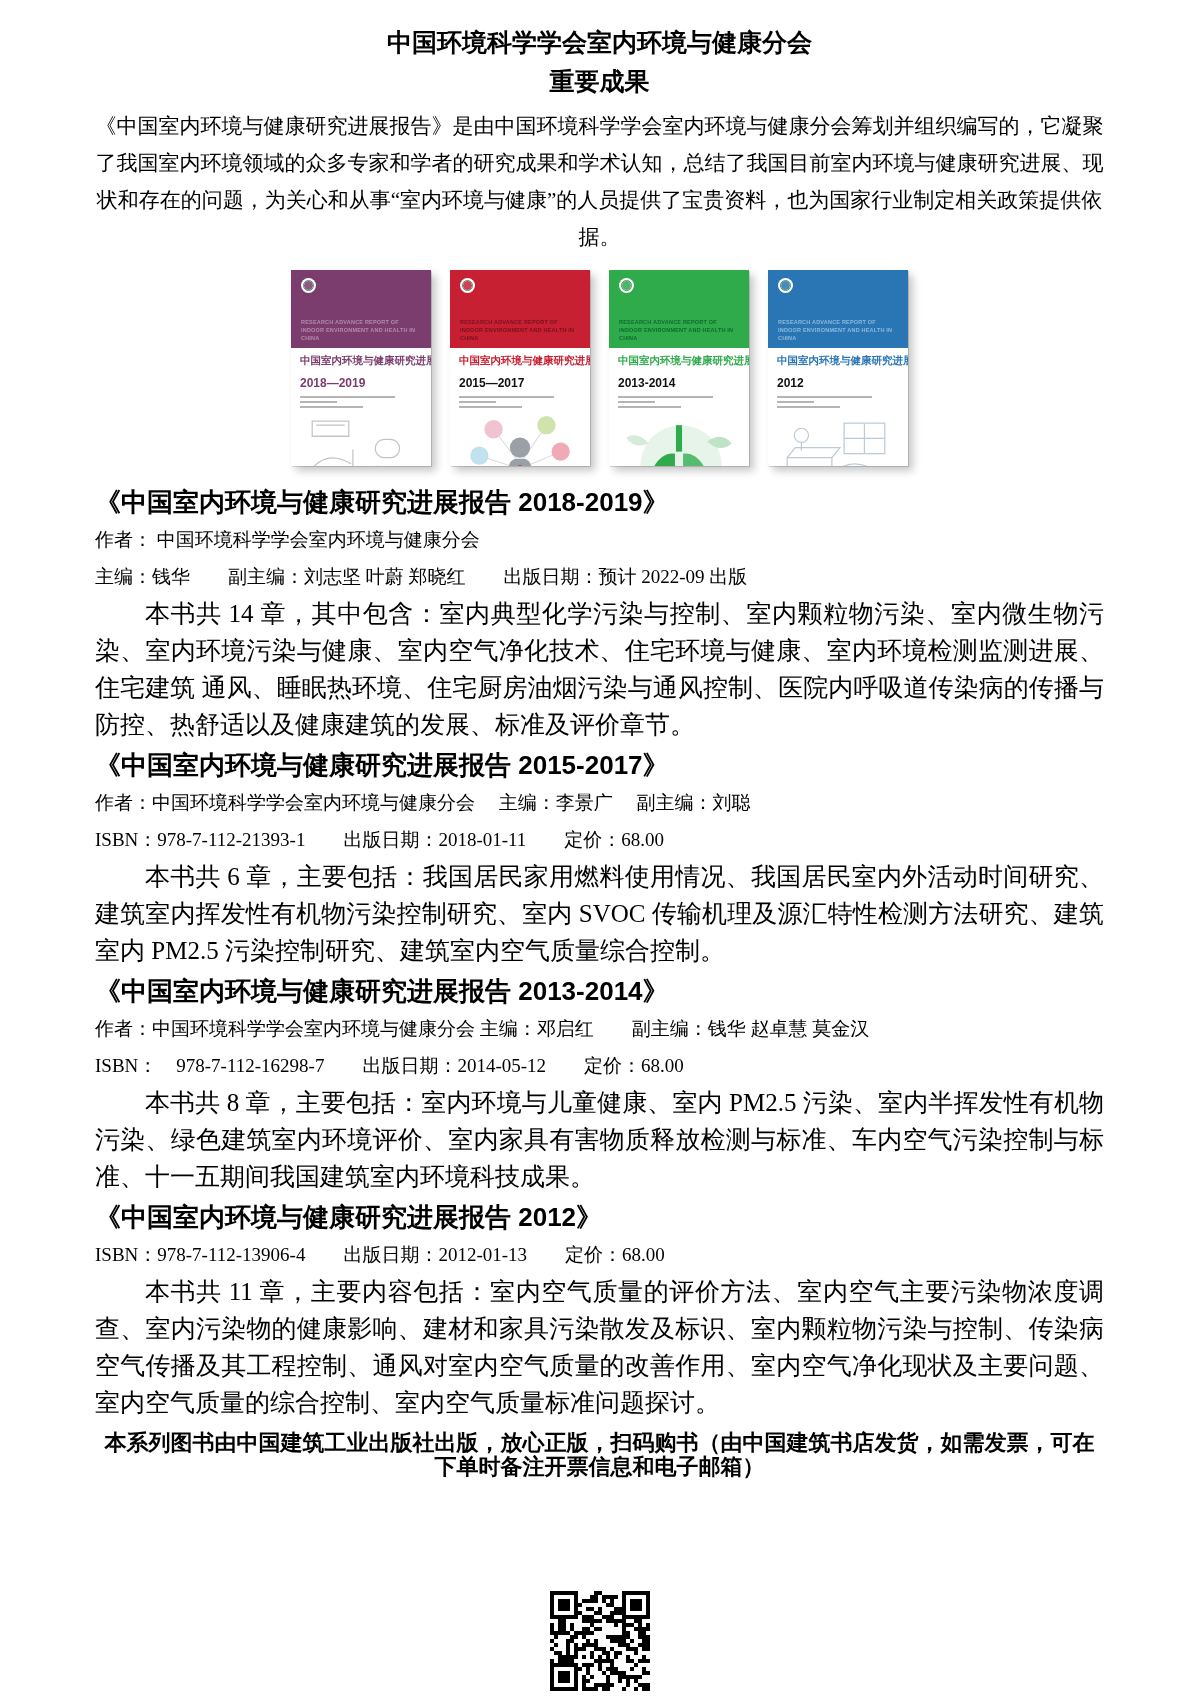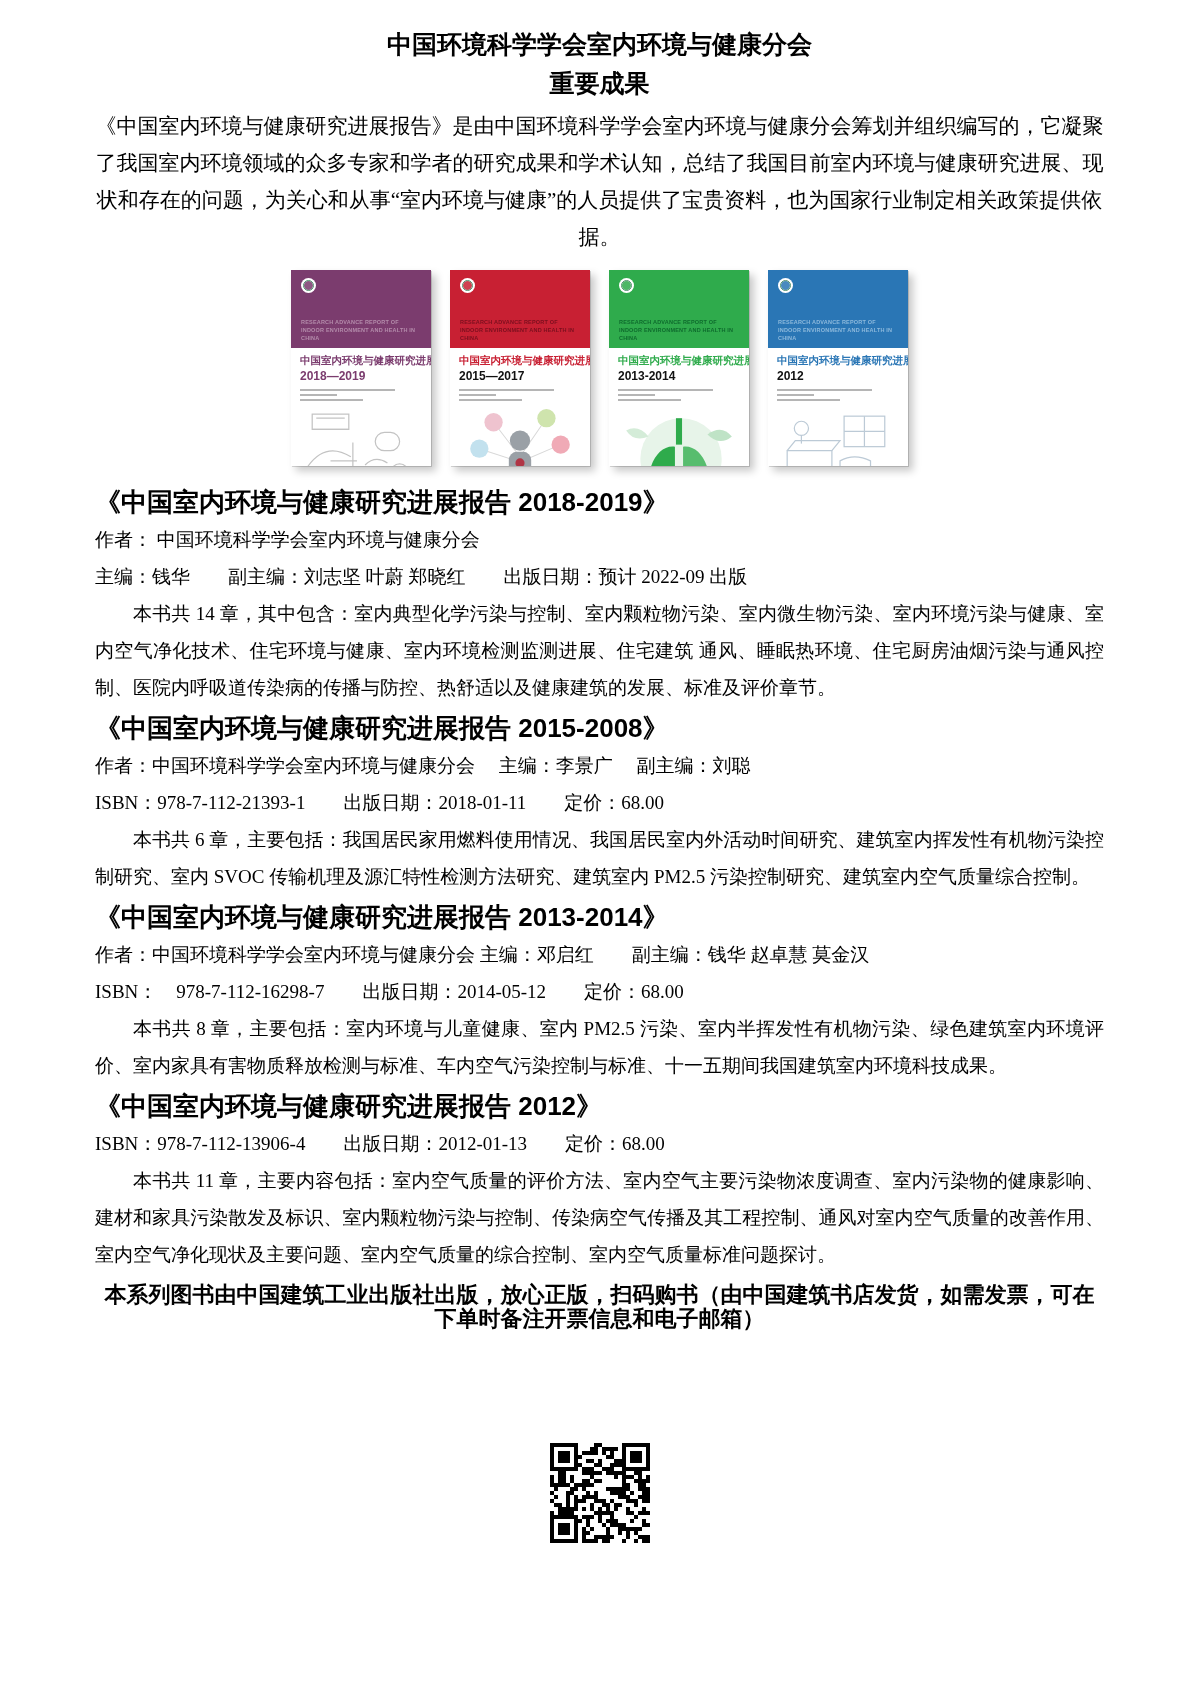--- a/index.html
+++ b/index.html
@@ -4,21 +4,21 @@
 <style>
   html,body{margin:0;padding:0;background:#ffffff;}
   .page{
     width:1199px; min-height:1696px; margin:0 auto; background:#fff;
     box-sizing:border-box; padding:26px 95px 10px;
     font-family:"Liberation Serif","DejaVu Serif",serif;
     color:#000;
   }
   h1.doc-title, h2.doc-subtitle{
     text-align:center; font-size:25px; line-height:37px; margin:0;
-    font-weight:bold; font-family:Liberation Serif, serif;
+    font-weight:bold; font-family:Liberation Mono, monospace;
   }
   h2.doc-subtitle{margin-top:2px;}
   p.intro{
     font-size:21px; line-height:37px; text-align:center; margin:6px 0 10px;
   }
   
   .covers{
     display:flex; justify-content:center; gap:19px; margin:14px 0 18px;
   }
   .cover{
@@ -46,35 +46,35 @@
     line-height:8px;
   }
   .cover-body{
     flex:1; display:flex; flex-direction:column; padding:6px 9px 4px; box-sizing:border-box;
   }
   .cover-title{
     color:var(--c); font-weight:bold; font-size:10.5px; line-height:13px;
     font-family:"Liberation Sans","DejaVu Sans",sans-serif; white-space:nowrap;
   }
   .cover-year{
-    color:var(--yc); font-weight:bold; font-size:12px; margin-top:2px;
+    color:var(--yc); font-weight:bold; font-size:12px; margin-top:9px;
     font-family:"Liberation Sans","DejaVu Sans",sans-serif;
   }
   .cover-authors{margin-top:6px;}
   .cover-authors .bar{display:block; height:2px; background:#b5b5b5; margin-bottom:3px;}
   .bar.b1{width:78%;} .bar.b2{width:30%;} .bar.b3{width:52%;}
   .illus{flex:1; width:100%; margin-top:2px;}
   
   .book h3{
     text-align:left; font-size:26px; line-height:37px; margin:4px 0 0;
     font-weight:bold; font-family:"Liberation Sans","DejaVu Sans",sans-serif;
   }
   .book .meta{font-size:19px; line-height:37px; margin:0;}
   .book .desc{
-    font-size:19px; line-height:37px; margin:0; text-indent:2em; text-align:justify;
+    font-size:25px; line-height:37px; margin:0; text-indent:2em; text-align:justify;
   }
   
   p.purchase{
     font-size:22px; line-height:24px; text-align:center; font-weight:bold;
     font-family:"Liberation Sans","DejaVu Sans",sans-serif; margin:10px 0 0;
   }
   .qr-wrap{display:flex; justify-content:center; margin-top:112px;}
   .qr{width:100px; height:104px;}
   .qr svg{display:block;}
 </style>
@@ -225,21 +225,21 @@
   </div>
 
   <section class="book">
     <h3>《中国室内环境与健康研究进展报告 2018-2019》</h3>
     <p class="meta">作者：  中国环境科学学会室内环境与健康分会</p>
     <p class="meta">主编：钱华　　副主编：刘志坚 叶蔚 郑晓红　　出版日期：预计 2022-09 出版</p>
     <p class="desc">本书共 14 章，其中包含：室内典型化学污染与控制、室内颗粒物污染、室内微生物污染、室内环境污染与健康、室内空气净化技术、住宅环境与健康、室内环境检测监测进展、住宅建筑 通风、睡眠热环境、住宅厨房油烟污染与通风控制、医院内呼吸道传染病的传播与防控、热舒适以及健康建筑的发展、标准及评价章节。</p>
   </section>
 
   <section class="book">
-    <h3>《中国室内环境与健康研究进展报告 2015-2008》</h3>
+    <h3>《中国室内环境与健康研究进展报告 2015-2017》</h3>
     <p class="meta">作者：中国环境科学学会室内环境与健康分会　 主编：李景广　 副主编：刘聪</p>
     <p class="meta">ISBN：978-7-112-21393-1　　出版日期：2018-01-11　　定价：68.00</p>
     <p class="desc">本书共 6 章，主要包括：我国居民家用燃料使用情况、我国居民室内外活动时间研究、建筑室内挥发性有机物污染控制研究、室内 SVOC 传输机理及源汇特性检测方法研究、建筑室内 PM2.5 污染控制研究、建筑室内空气质量综合控制。</p>
   </section>
 
   <section class="book">
     <h3>《中国室内环境与健康研究进展报告 2013-2014》</h3>
     <p class="meta">作者：中国环境科学学会室内环境与健康分会 主编：邓启红　　副主编：钱华 赵卓慧 莫金汉</p>
     <p class="meta">ISBN：　978-7-112-16298-7　　出版日期：2014-05-12　　定价：68.00</p>
     <p class="desc">本书共 8 章，主要包括：室内环境与儿童健康、室内 PM2.5 污染、室内半挥发性有机物污染、绿色建筑室内环境评价、室内家具有害物质释放检测与标准、车内空气污染控制与标准、十一五期间我国建筑室内环境科技成果。</p>

